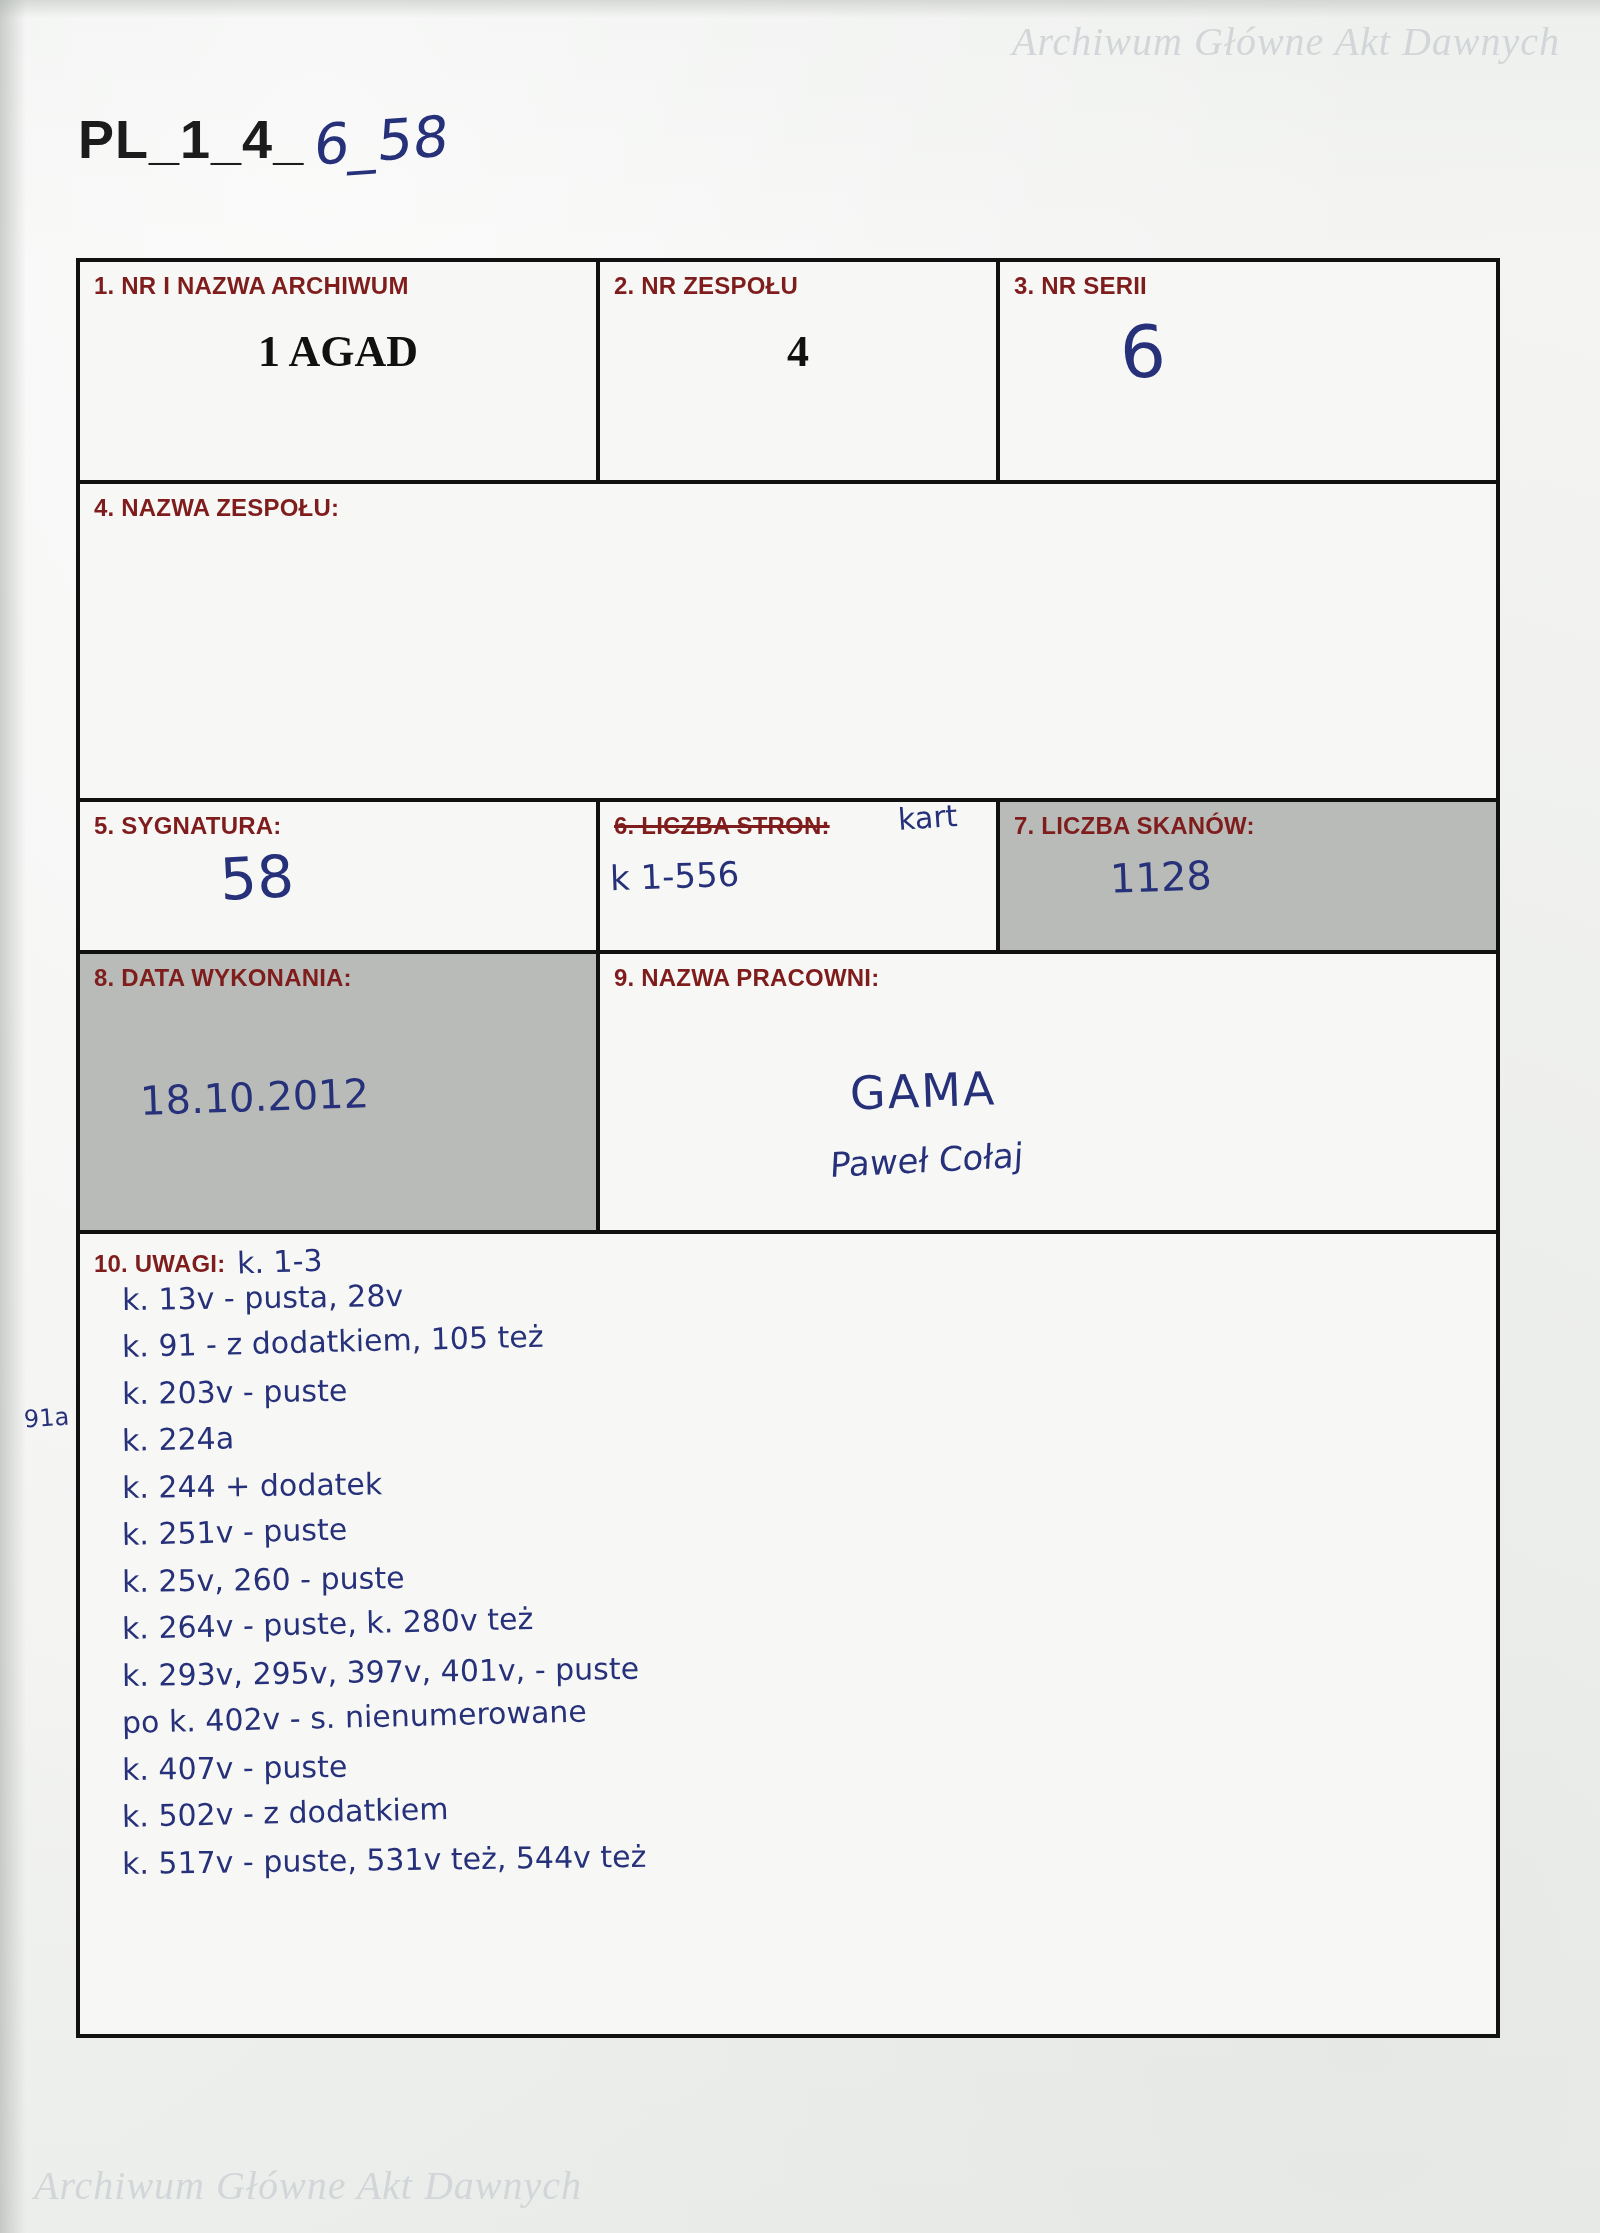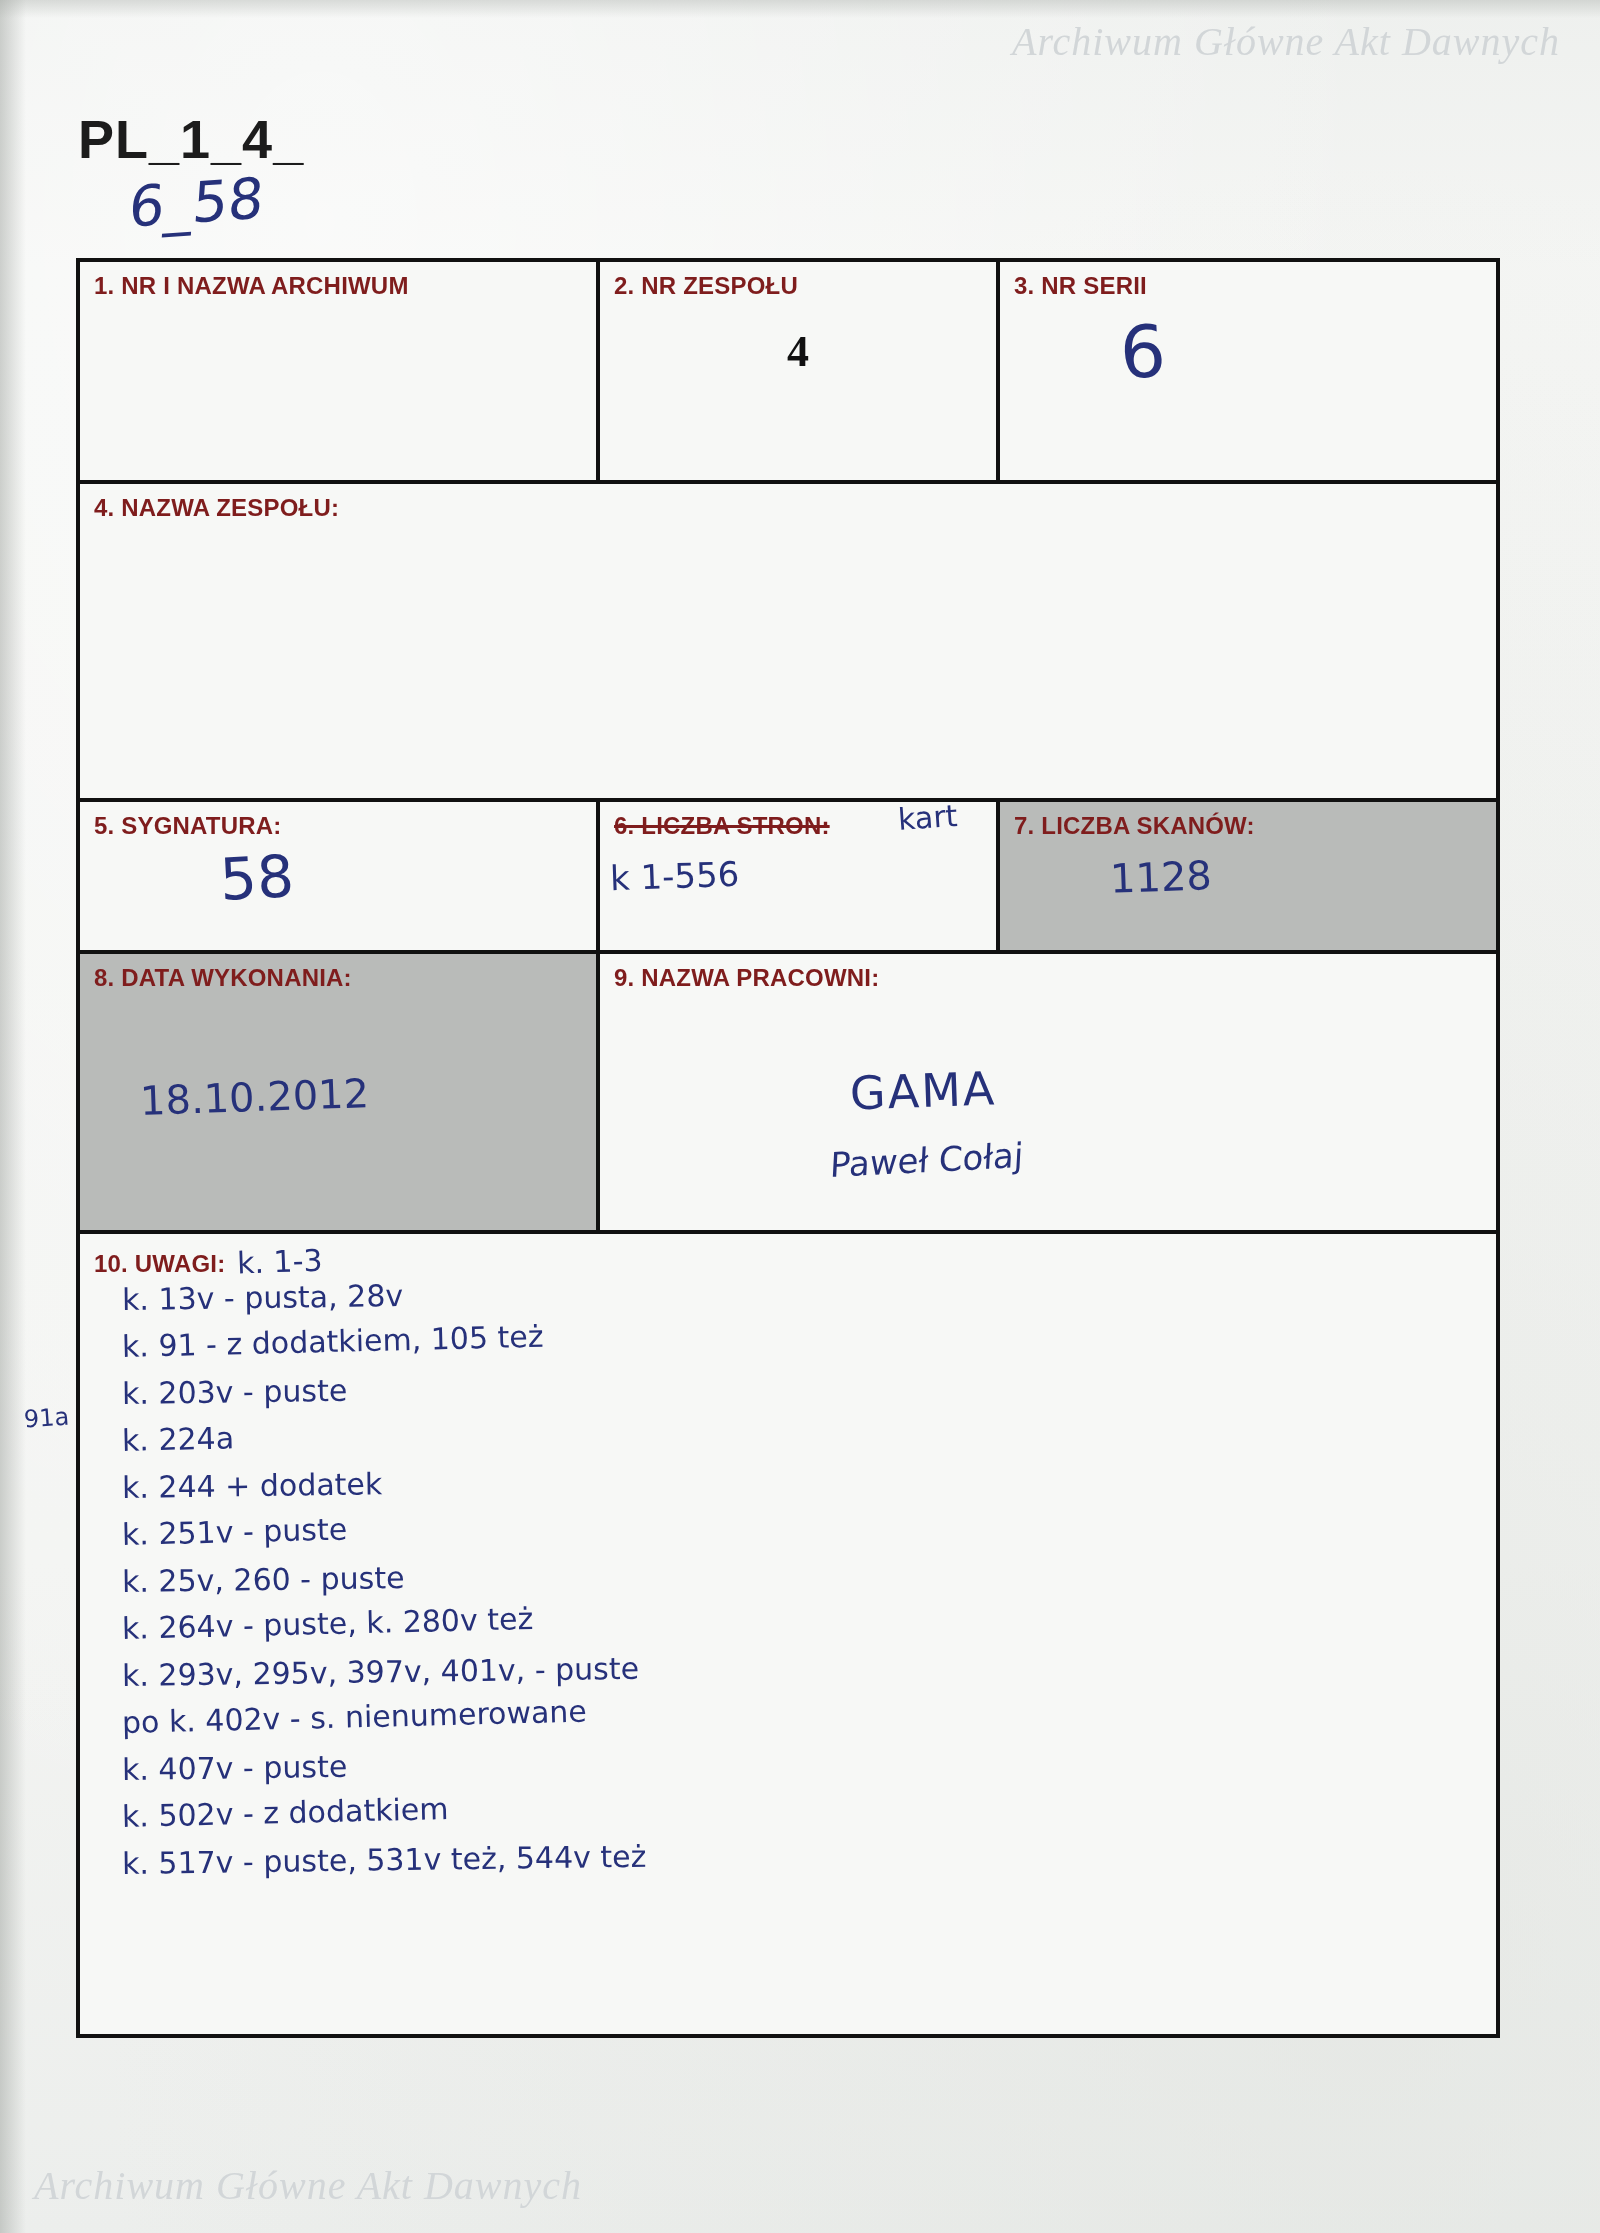--- a/index.html
+++ b/index.html
@@ -90,23 +90,22 @@
     letter-spacing: 6px;
     fill: #c9cdcf;
   }
 
   
   .sig-top {
     position: absolute;
     left: 78px;
     top: 108px;
     display: flex;
-    align-items: center;
+    align-items: flex-start;
     gap: 0;
-    flex-direction: column;
   }
   .sig-top .printed {
     font-family: "Liberation Sans", sans-serif;
     font-size: 54px;
     font-weight: 700;
     color: #1c1c1c;
     letter-spacing: 1px;
   }
   .hand {
     font-family: "DejaVu Sans", sans-serif;
@@ -337,20 +336,21 @@
   <div class="sig-top">
     <span class="printed">PL_1_4_</span>
     <span class="hand">6_58</span>
   </div>
 
   <div class="form">
 
     <div class="row r1">
       <div class="cell c1">
         <div class="label">1. NR I NAZWA ARCHIWUM</div>
+        <div class="printed-value val-arch">1 AGAD</div>
       </div>
       <div class="cell c2">
         <div class="label">2. NR ZESPOŁU</div>
         <div class="printed-value val-zesp">4</div>
       </div>
       <div class="cell c3">
         <div class="label">3. NR SERII</div>
         <div class="hand val-serii">6</div>
       </div>
     </div>

